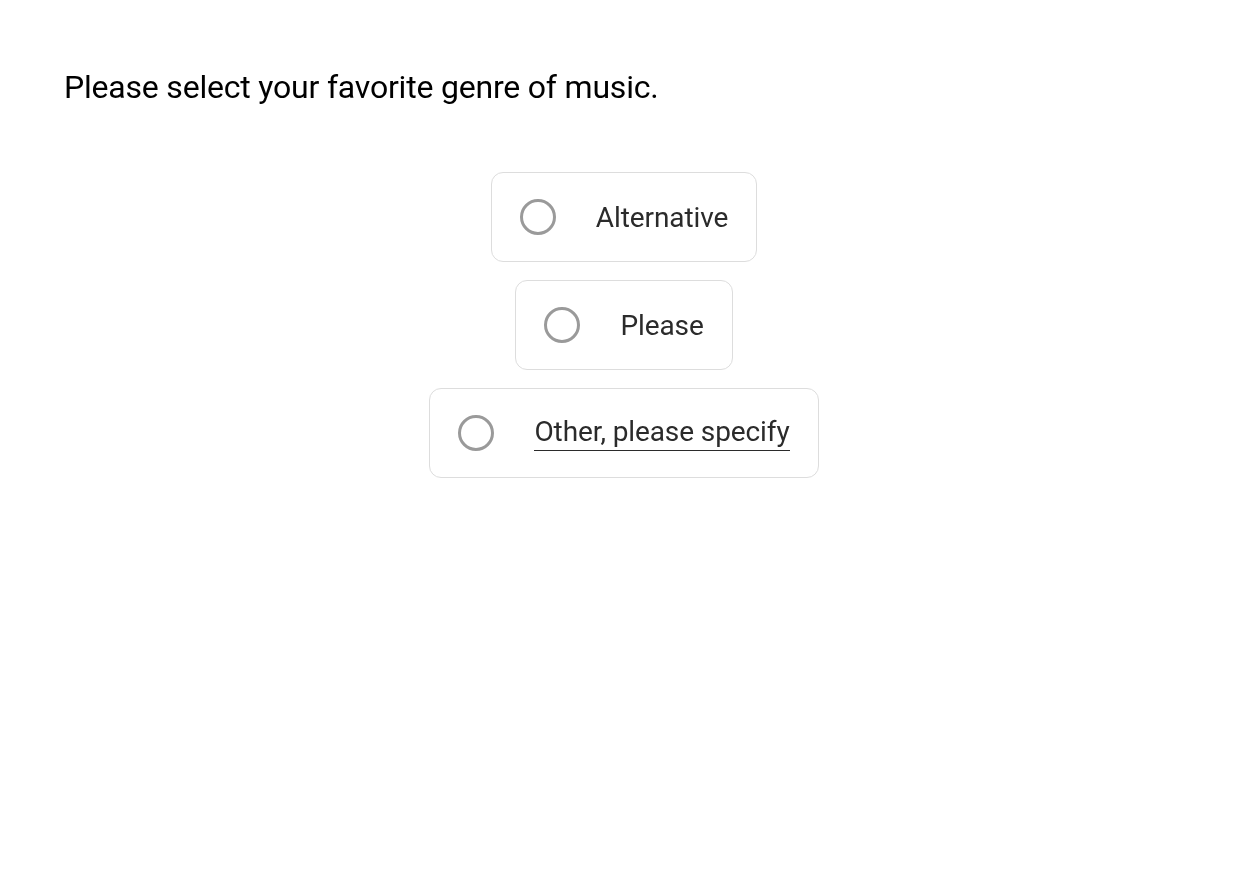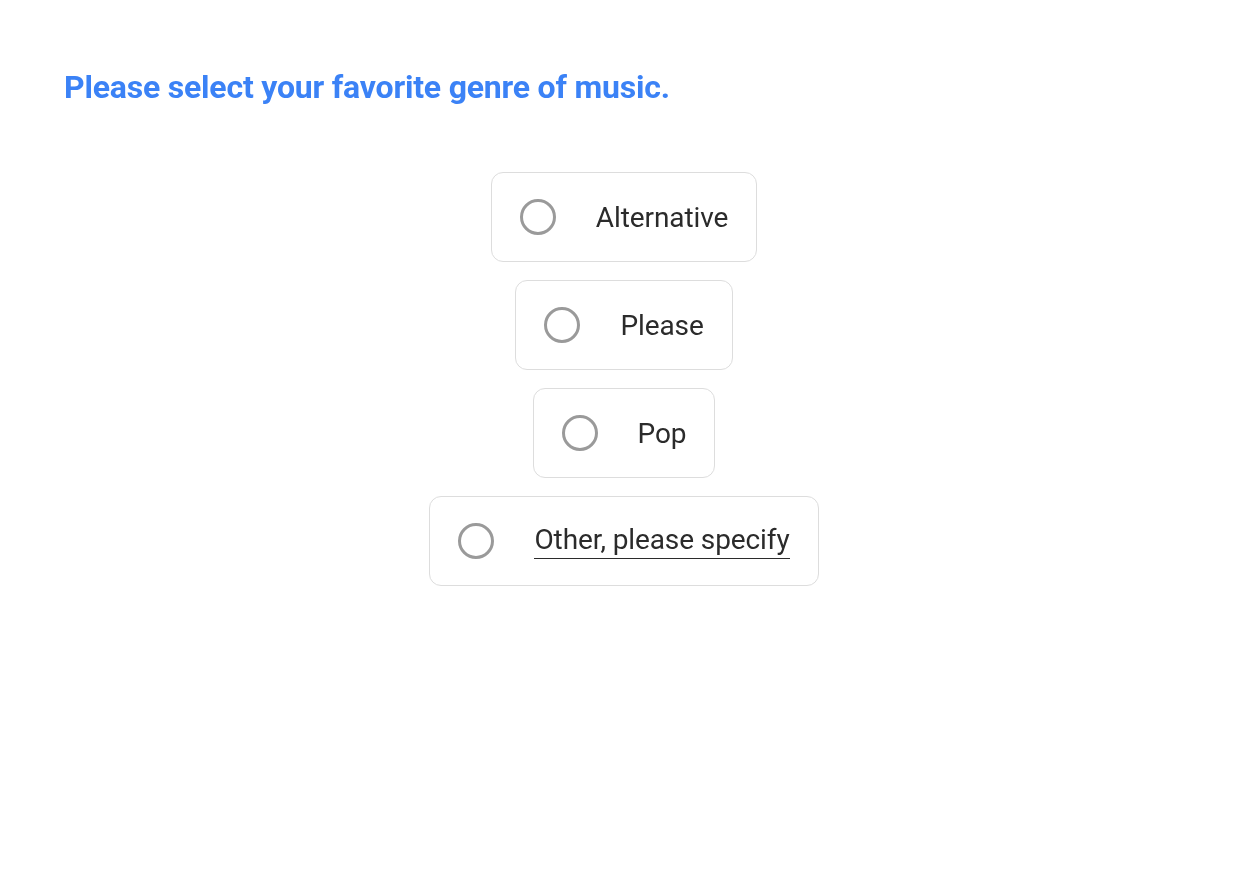--- a/index.html
+++ b/index.html
@@ -17,22 +17,22 @@
       justify-content: flex-start;
     }
     .card {
       background: #ffffff;
       border-radius: 32px;
       width: 1248px;
       padding: 68px 64px 60px 64px;
     }
     .question-text {
       font-size: 32px;
-      color: #3b82f6;
-      font-weight: 700;
+      color: #000000;
+      font-weight: 400;
       margin-bottom: 66px;
       letter-spacing: -0.2px;
     }
     .options {
       display: flex;
       flex-direction: column;
       gap: 18px;
       align-items: center;
     }
     .option {
@@ -75,24 +75,20 @@
       <span class="radio"></span>
       <span class="option-label">Alternative</span>
     </div>
 
 
     <div class="option">
       <span class="radio"></span>
       <span class="option-label">Please</span>
     </div>
 
-    <div class="option">
-      <span class="radio"></span>
-      <span class="option-label">Pop</span>
-    </div>
 
 
     <div class="option">
       <span class="radio"></span>
       <span class="option-label underlined">Other, please specify</span>
     </div>
 
   </div>
 </div>
 

